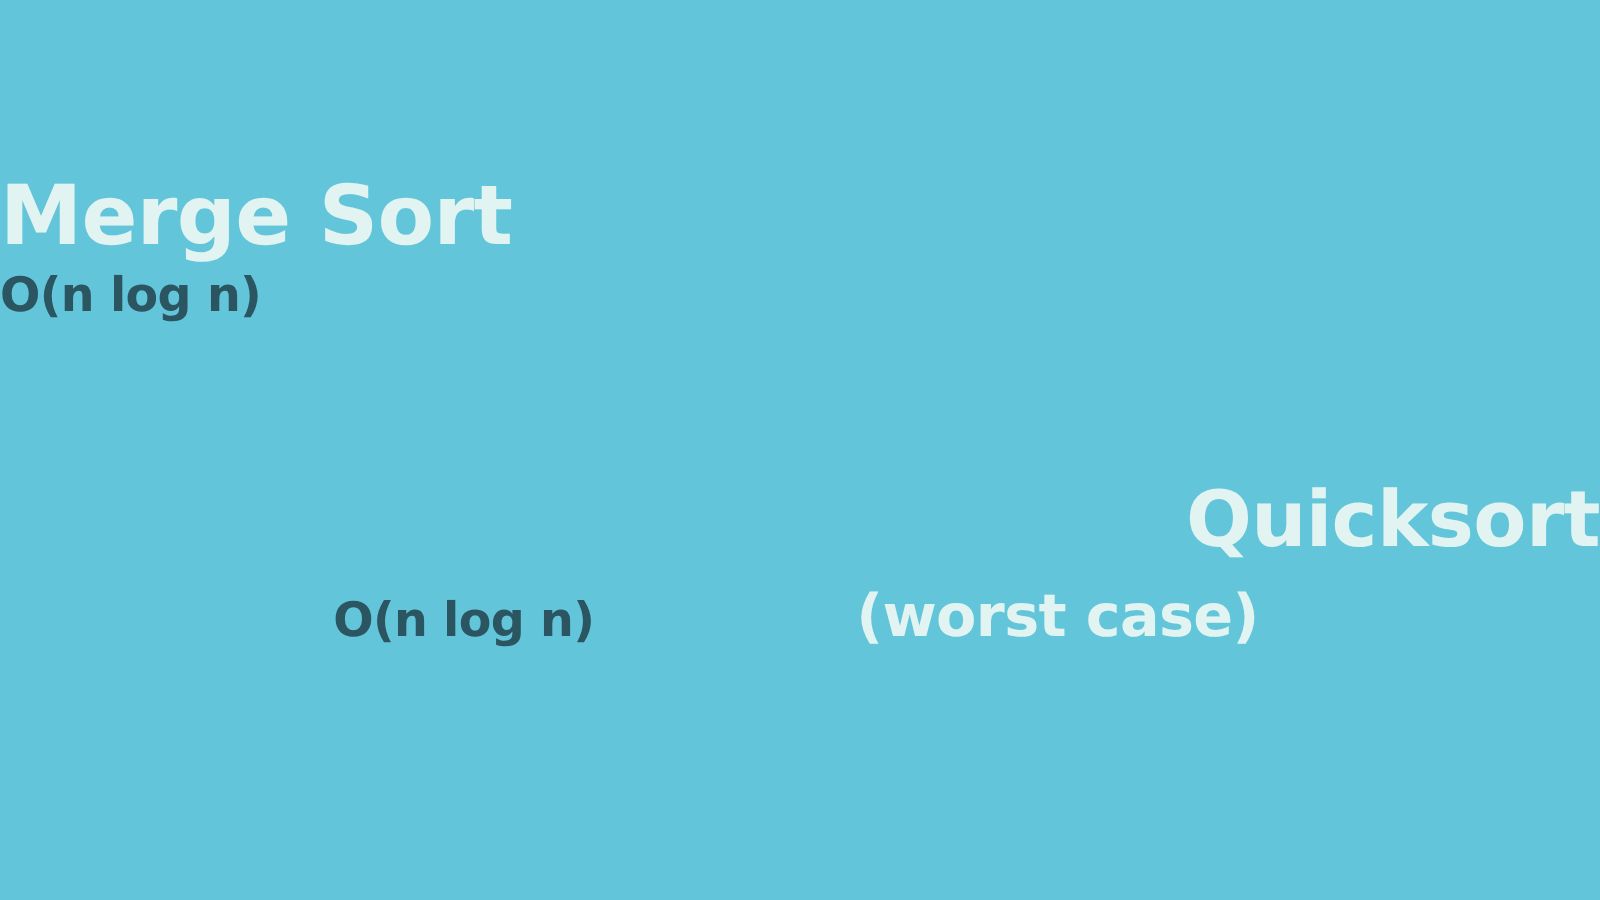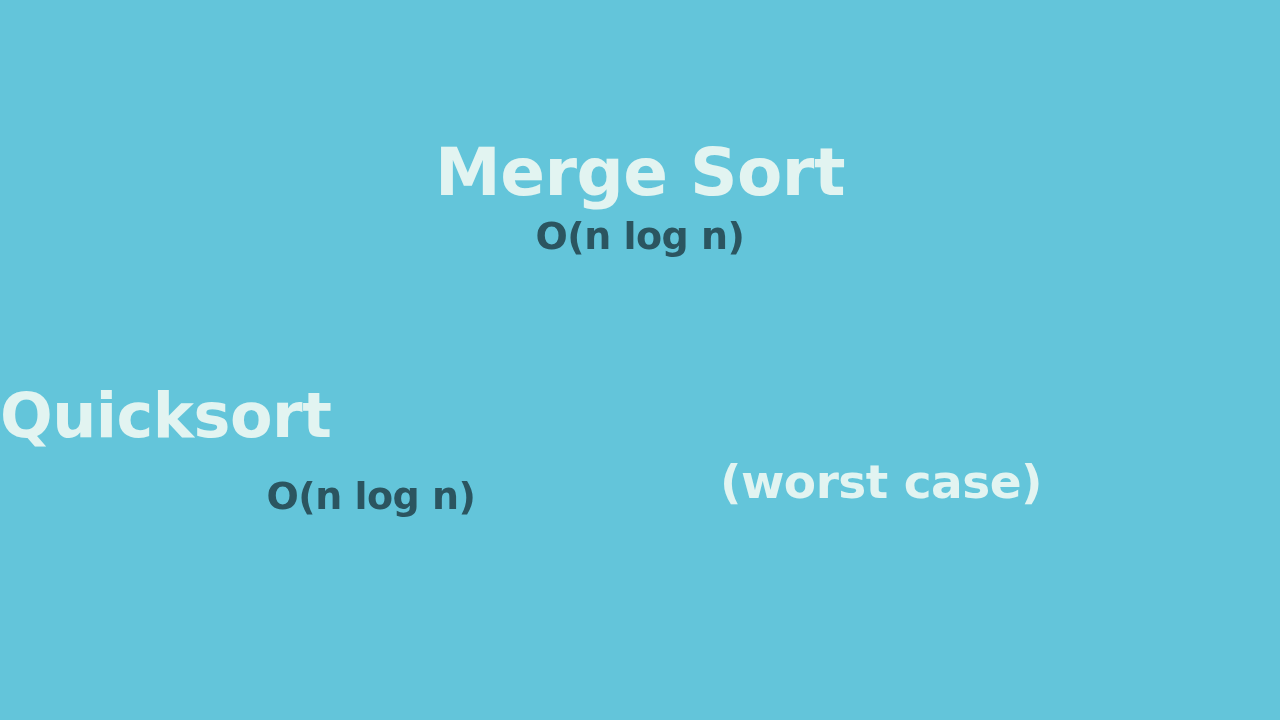--- a/index.html
+++ b/index.html
@@ -21,21 +21,20 @@
     background: #63c5da;
     overflow: hidden;
   }
 
   
   .merge-block {
     position: absolute;
     left: 0;
     top: 140px;
     width: 1280px;
-    text-align: center;
   }
 
   .merge-title {
     
     margin: 0;
     font-size: 66px;
     font-weight: 700;
     line-height: 1.0;
     letter-spacing: -0.5px;
     color: #e2f4f1;
@@ -55,21 +54,21 @@
   
   .quick-block {
     position: absolute;
     left: 0;
     top: 385px;
     width: 1280px;
   }
 
   .quick-title {
     margin: 0;
-    text-align: left;
+    text-align: right;
     font-size: 62px;
     font-weight: 700;
     line-height: 1.0;
     letter-spacing: -0.5px;
     color: #e2f4f1;
     white-space: nowrap;
   }
 
   .case-row {
     position: relative;
@@ -84,22 +83,23 @@
   }
 
   
   .case-col-best {
     left: 171px;
     width: 400px;
   }
 
   
   .case-col-worst {
-    left: 681px;
+    left: 646px;
     width: 400px;
+    margin-top: 12px;
   }
 
   .case-label {
     margin: 0;
     font-size: 47px;
     font-weight: 700;
     line-height: 1.0;
     letter-spacing: -0.5px;
     color: #e2f4f1;
     white-space: nowrap;

